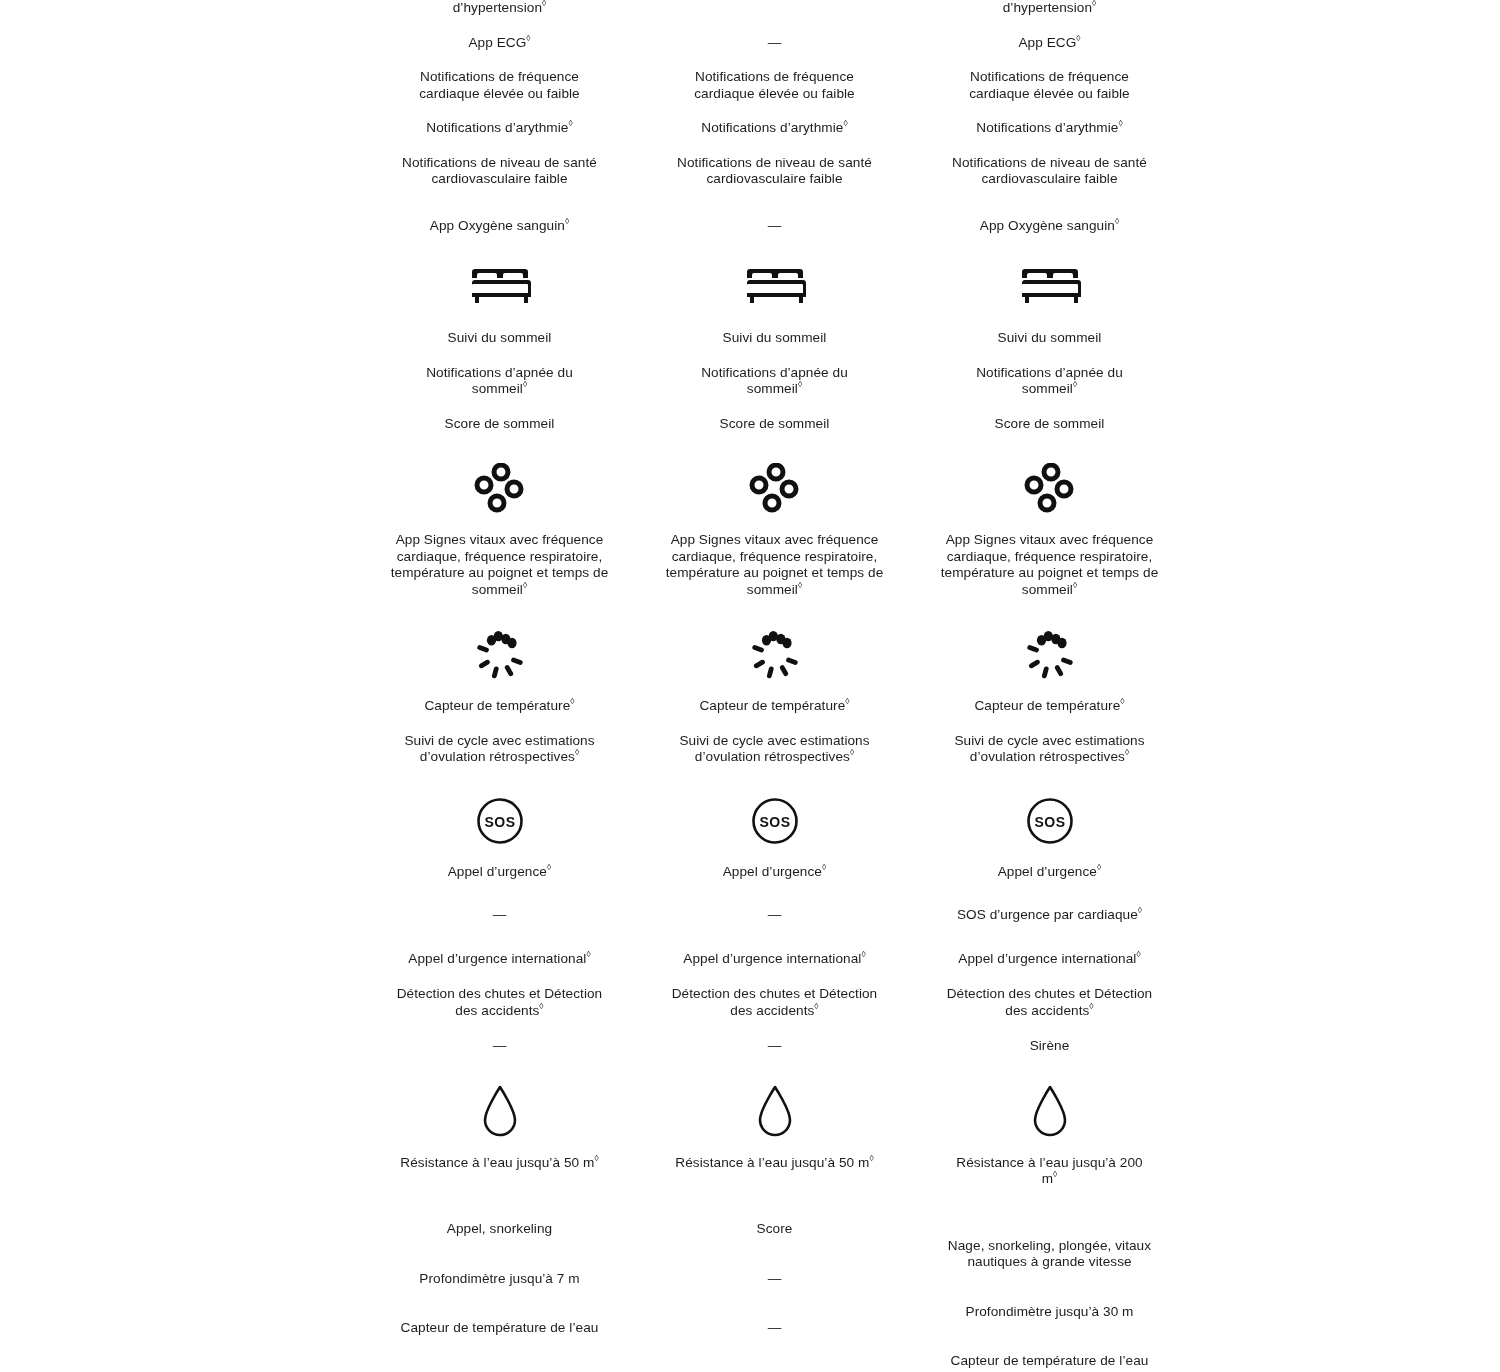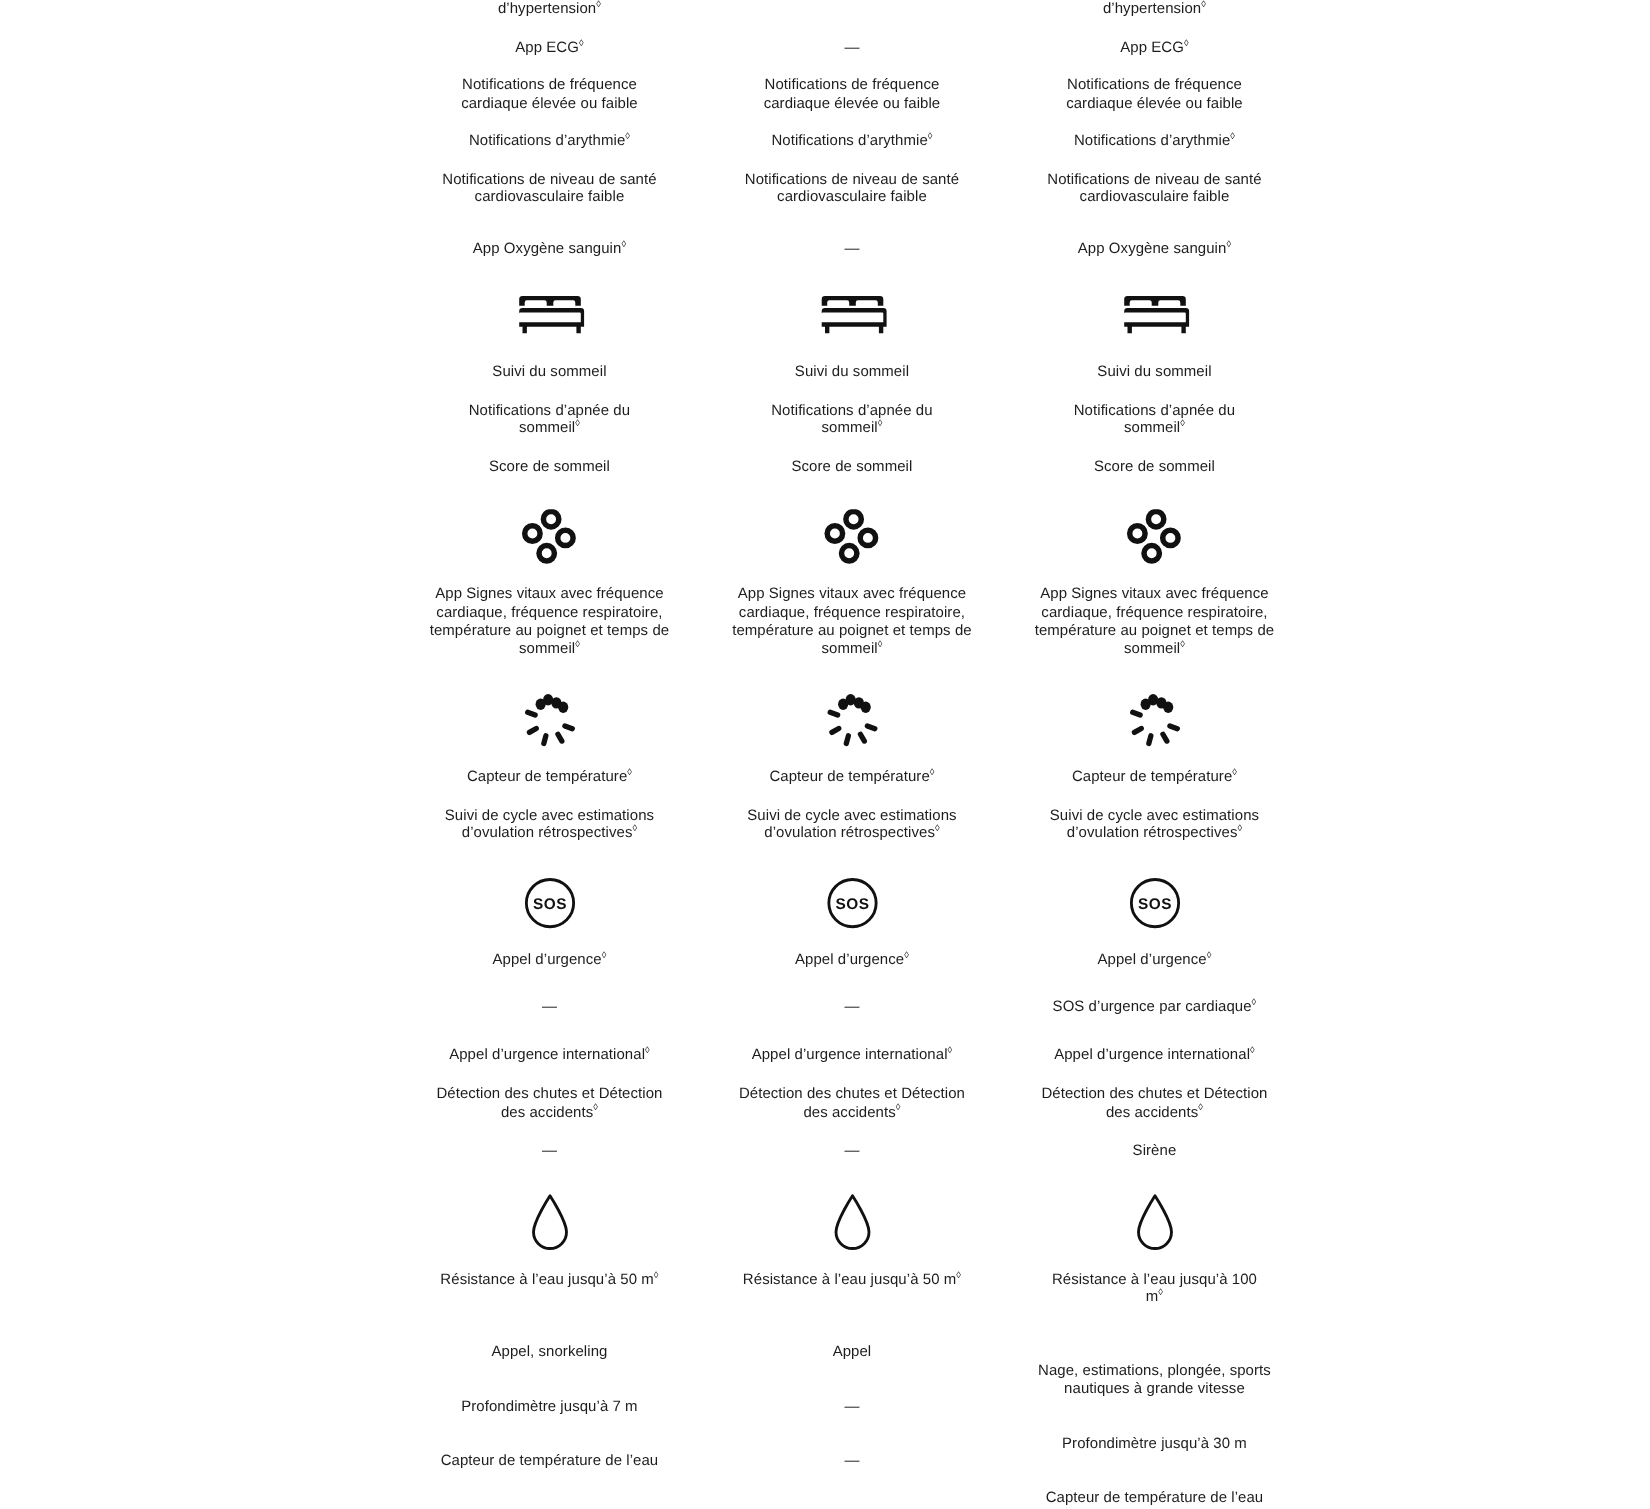--- a/index.html
+++ b/index.html
@@ -256,21 +256,21 @@
       <div class="dash"><span>—</span></div>
       <div style="height: 30px;"></div>
       <div class="icon-wrap">
         <svg width="44" height="56" viewBox="0 0 44 56">
           <path d="M22 3 C22 3 7 26 7 36 a15 15 0 0 0 30 0 C37 26 22 3 22 3 z" fill="none" stroke="#111" stroke-width="2.6" stroke-linejoin="round"></path>
         </svg>
       </div>
       <div style="height: 16px;"></div>
       <div class="feat"><span>Résistance à l’eau jusqu’à 50 m</span><sup class="lz">◊</sup></div>
       <div style="height: 50px;"></div>
-      <div class="feat wide"><span>Appel</span></div>
+      <div class="feat wide"><span>Score</span></div>
       <div style="height: 33px;"></div>
       <div class="dash"><span>—</span></div>
       <div style="height: 33px;"></div>
       <div class="dash"><span>—</span></div>
     </div>
   <div class="col" id="col-3">
       <div class="feat"><span>d’hypertension</span><sup class="lz">◊</sup></div>
       <div style="height: 18px;"></div>
       <div class="feat"><span>App ECG</span><sup class="lz">◊</sup></div>
       <div style="height: 18px;"></div>
@@ -350,22 +350,22 @@
       <div class="feat wide"><span>Détection des chutes et Détection des accidents</span><sup class="lz">◊</sup></div>
       <div style="height: 19px;"></div>
       <div class="feat"><span>Sirène</span></div>
       <div style="height: 30px;"></div>
       <div class="icon-wrap">
         <svg width="44" height="56" viewBox="0 0 44 56">
           <path d="M22 3 C22 3 7 26 7 36 a15 15 0 0 0 30 0 C37 26 22 3 22 3 z" fill="none" stroke="#111" stroke-width="2.6" stroke-linejoin="round"></path>
         </svg>
       </div>
       <div style="height: 16px;"></div>
-      <div class="feat"><span>Résistance à l’eau jusqu’à 100 m</span><sup class="lz">◊</sup></div>
+      <div class="feat"><span>Résistance à l’eau jusqu’à 200 m</span><sup class="lz">◊</sup></div>
       <div style="height: 50px;"></div>
-      <div class="feat wide"><span>Nage, estimations, plongée, sports nautiques à grande vitesse</span></div>
+      <div class="feat wide"><span>Nage, snorkeling, plongée, vitaux nautiques à grande vitesse</span></div>
       <div style="height: 33px;"></div>
       <div class="feat"><span>Profondimètre jusqu’à 30 m</span></div>
       <div style="height: 33px;"></div>
       <div class="feat"><span>Capteur de température de l’eau</span></div>
     </div>
   <div class="spacer-col"></div>
 </div>
 
 </body></html>

